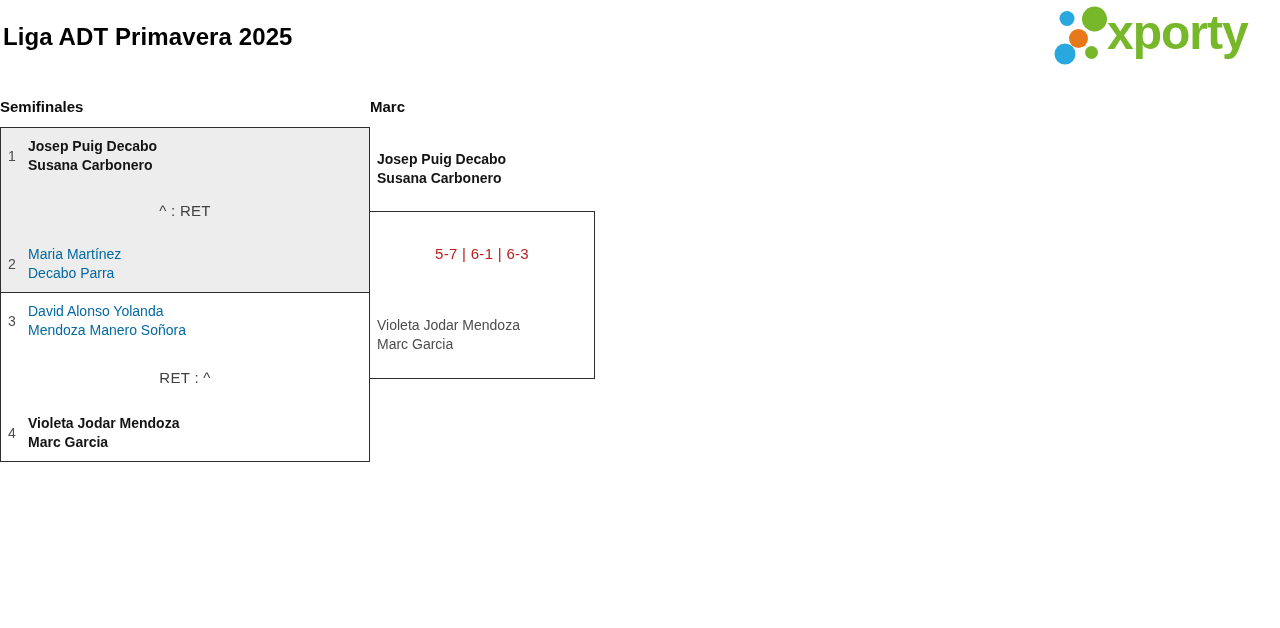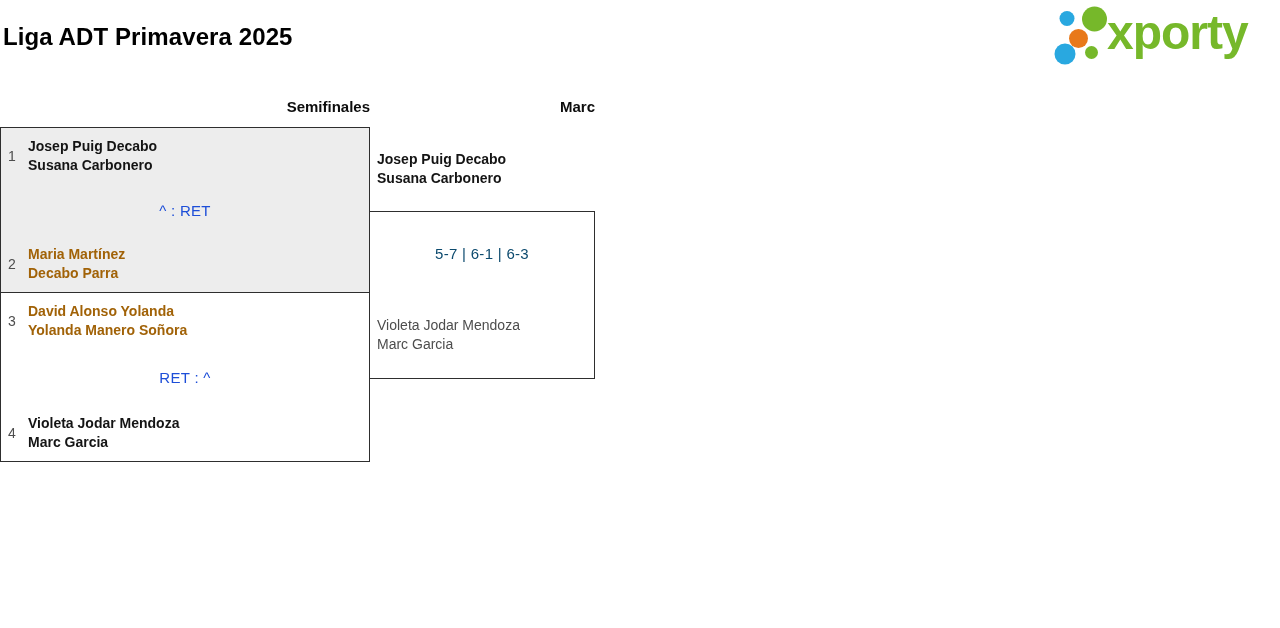--- a/index.html
+++ b/index.html
@@ -14,57 +14,57 @@
   
   .title-block { position: absolute; left: 3px; top: 0; color: #000; margin-top: 20px; }
   .title-line { font-size: 24px; font-weight: 600; line-height: 33px; letter-spacing: 0.1px; }
 
   
   .logo { position: absolute; left: 1048px; top: 6px; width: 232px; height: 62px; cursor: pointer; }
 
   
   .round-header {
     position: absolute; top: 98px; height: 18px; line-height: 18px;
-    text-align: right; font-size: 15px; font-weight: 600; color: #0d0d0d;
+    text-align: left; font-size: 15px; font-weight: 600; color: #0d0d0d;
   }
   .round-header.semis { left: 0; width: 370px; }
   .round-header.final { left: 370px; width: 225px; }
 
   
   .match {
     position: absolute; box-sizing: border-box;
     border: 1px solid #2e2e2e;
     display: flex; flex-direction: column; justify-content: space-between;
   }
   .match.sf1 { left: 0; top: 127px; width: 370px; height: 166px; background: #ededed; }
   .match.sf2 { left: 0; top: 292px; width: 370px; height: 170px; background: #ffffff; }
 
   .team { display: flex; align-items: center; padding: 9px 8px 9px 7px; }
   .seed { width: 20px; flex: none; font-size: 14px; color: #4d4d4d; }
   .players { font-size: 14px; line-height: 19px; }
   .team.winner .players { font-weight: 700; color: #141414; }
-  .team.loser  .players { font-weight: 700; color: #a16207; }
+  .team.loser  .players { font-weight: 400; color: #0369a1; }
 
   .score-row {
     flex: 1; display: flex; align-items: center; justify-content: center;
-    font-size: 15px; color: #1d4ed8; letter-spacing: 0.3px;
+    font-size: 15px; color: #404040; letter-spacing: 0.3px;
   }
 
   
   .final-winner {
     position: absolute; left: 377px; top: 150px;
     font-size: 14px; line-height: 19px; font-weight: 700; color: #141414;
   }
   .match.final-box {
     left: 369px; top: 211px; width: 226px; height: 168px;
     background: #ffffff; display: block;
   }
   .final-score {
     position: absolute; top: 33px; left: 0; right: 0;
-    text-align: center; font-size: 15px; color: #0c4a6e; letter-spacing: 0.3px;
+    text-align: center; font-size: 15px; color: #b91c1c; letter-spacing: 0.3px;
   }
   .final-loser {
     position: absolute; top: 104px; left: 7px;
     font-size: 14px; line-height: 19px; font-weight: 400; color: #4d4d4d;
   }
 
   .logo-text { font-weight: bold; letter-spacing: -1px; }
 </style>
 </head>
 <body>
@@ -103,21 +103,21 @@
         <div>Decabo Parra</div>
       </div>
     </div>
   </div>
 
   <div class="match sf2">
     <div class="team loser">
       <span class="seed">3</span>
       <div class="players">
         <div>David Alonso Yolanda</div>
-        <div>Yolanda Manero Soñora</div>
+        <div>Mendoza Manero Soñora</div>
       </div>
     </div>
     <div class="score-row">RET : ^</div>
     <div class="team winner">
       <span class="seed">4</span>
       <div class="players">
         <div>Violeta Jodar Mendoza</div>
         <div>Marc Garcia</div>
       </div>
     </div>

